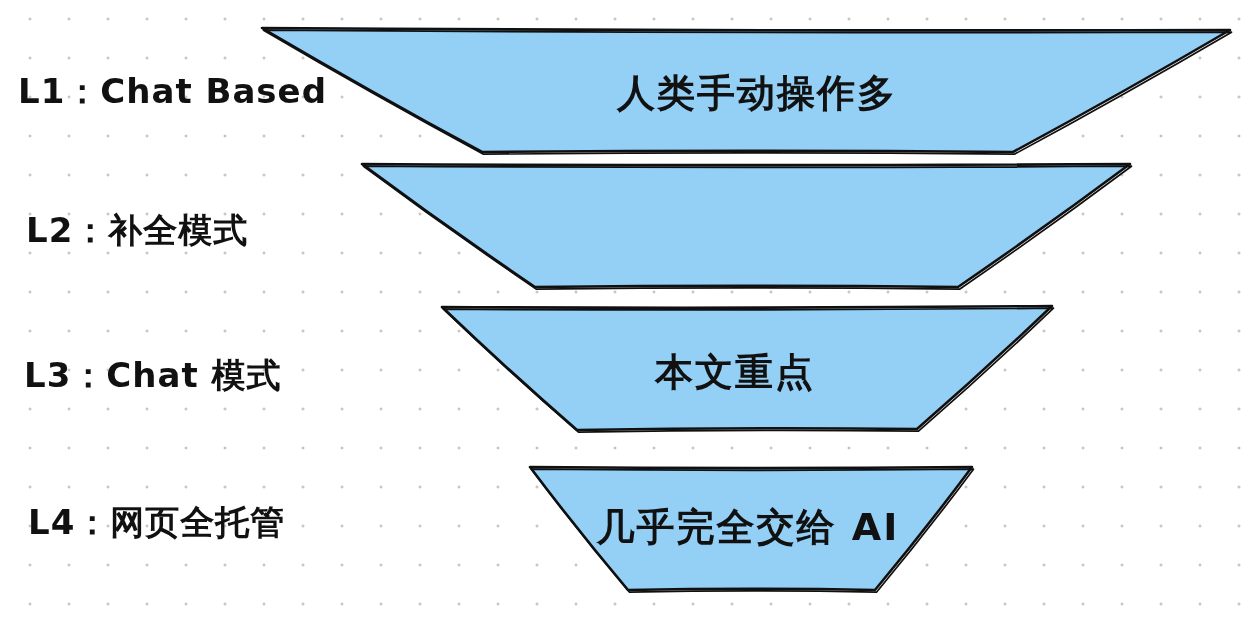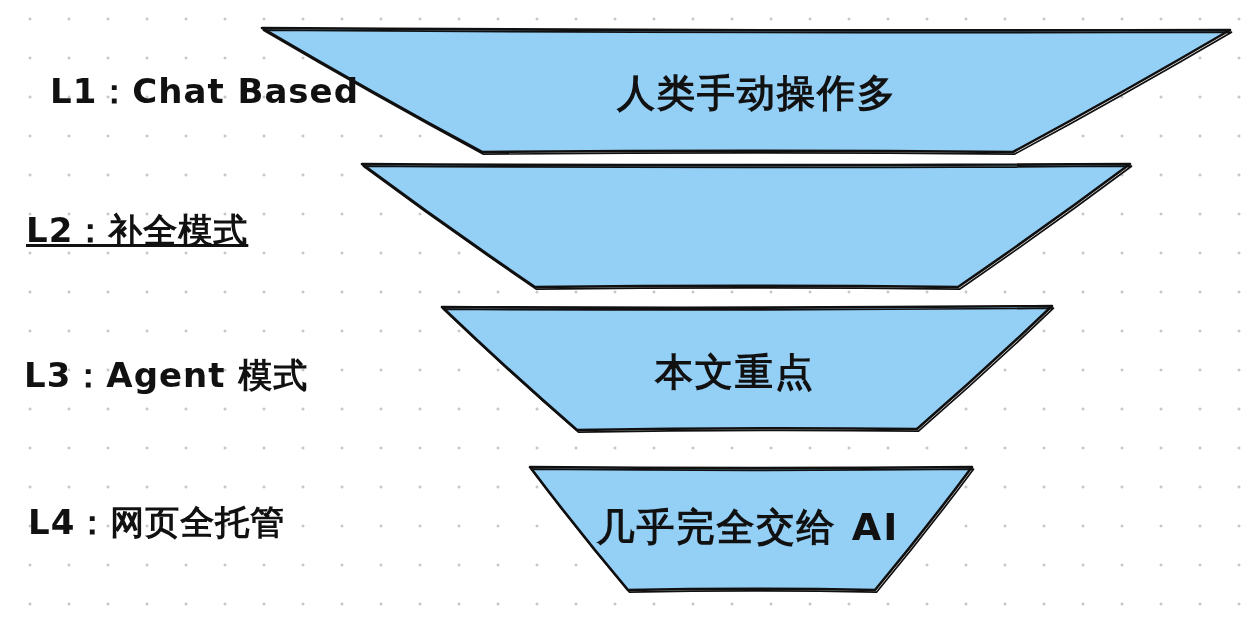--- a/index.html
+++ b/index.html
@@ -49,18 +49,18 @@
         <path d="M 442 307 Q 747.0037704867368 308.7999969094392 1052 306 Q 985.9143289919858 369.05231230827707 917 429 Q 746.9926470906267 427.00001081307863 577 430 Q 508.01832200839584 370.12623194200455 442 307 Z" fill="none" stroke="#101010" stroke-width="1.7" stroke-linejoin="round" transform="translate(1.5,2.2)"></path>
         <text x="735" y="372" text-anchor="middle" dominant-baseline="central" fill="#111111" class="inner-text">本文重点</text>
       </g>
       <g>
         <path d="M 530 467 Q 751 469.3 972 467 Q 925.1489398931471 529.8003834929697 875 590 Q 751.5 587.5 628 590 Q 577.2793624614706 529.8709144615925 530 467 Z" fill="#94cff6" stroke="#101010" stroke-width="2.6" stroke-linejoin="round"></path>
         <path d="M 530 467 Q 751 469.3 972 467 Q 925.1489398931471 529.8003834929697 875 590 Q 751.5 587.5 628 590 Q 577.2793624614706 529.8709144615925 530 467 Z" fill="none" stroke="#101010" stroke-width="1.7" stroke-linejoin="round" transform="translate(1.5,2.2)"></path>
         <text x="748" y="527" text-anchor="middle" dominant-baseline="central" fill="#111111" class="inner-text">几乎完全交给 AI</text>
       </g>
     </svg>
   <div id="side-labels">
-      <div class="side-label" style="left: 18px; top: 92px; margin-left: 32px;">L1：Chat Based</div>
-      <div class="side-label" style="left: 26px; top: 231px; text-decoration: underline;">L2：补全模式</div>
-      <div class="side-label" style="left: 24px; top: 376px;">L3：Agent 模式</div>
+      <div class="side-label" style="left: 18px; top: 92px;">L1：Chat Based</div>
+      <div class="side-label" style="left: 26px; top: 231px;">L2：补全模式</div>
+      <div class="side-label" style="left: 24px; top: 376px;">L3：Chat 模式</div>
       <div class="side-label" style="left: 28px; top: 523px;">L4：网页全托管</div>
     </div>
 </div>
 
 </body></html>

